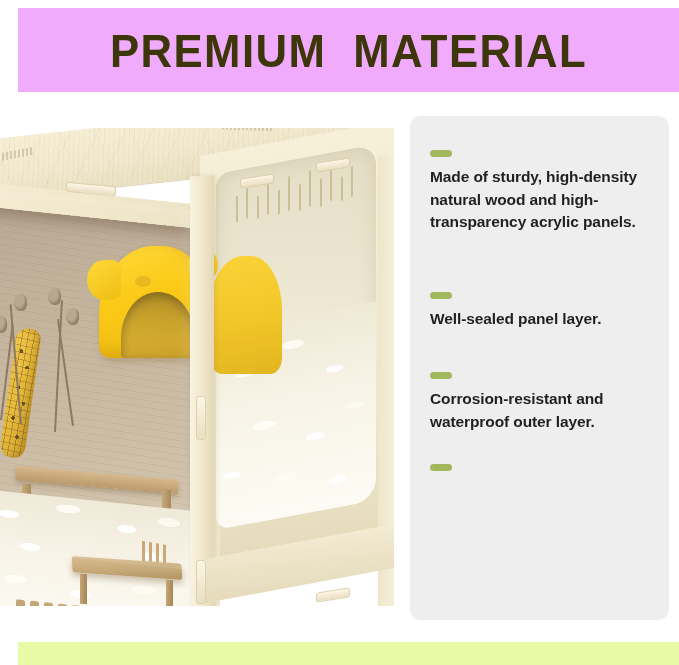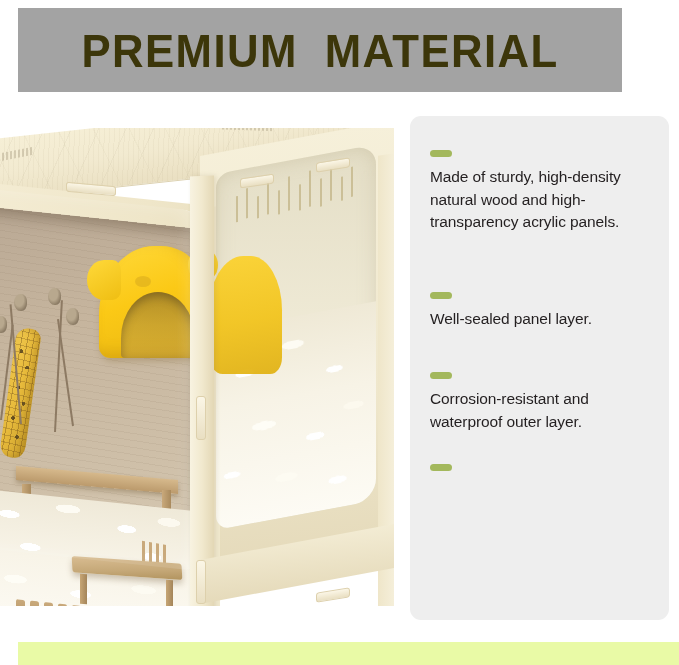--- a/index.html
+++ b/index.html
@@ -6,22 +6,22 @@
   html, body {
     width:679px; height:665px;
     background:#ffffff;
     font-family:"Liberation Sans", sans-serif;
     overflow:hidden;
   }
   #root { position:relative; width:679px; height:665px; background:#fff; }
 
   
   .header-band {
-    position:absolute; left:18px; top:8px; width:604px; height:84px;
-    background:#a3a3a3;
+    position:absolute; left:18px; top:8px; width:661px; height:84px;
+    background:#f0abfc;
   }
   .header-title {
     position:absolute; left:0; top:0; width:100%; height:100%;
     display:flex; align-items:center; justify-content:center;
     font-family:"Liberation Sans Narrow","Liberation Sans",sans-serif;
     font-size:47px; font-weight:bold; letter-spacing:1.5px;
     color:#3c360a; white-space:pre;
     transform:scaleX(0.93); transform-origin:center;
   }
 
@@ -283,21 +283,21 @@
   }
   .top-tag2 {
     position:absolute; left:238px; top:10px; width:52px; height:9px;
     background:repeating-linear-gradient(90deg,#b5aa8f 0 2px, transparent 2px 4px);
     opacity:.5; transform:skewY(8deg);
   }
 
   
   .features-panel {
     position:absolute; left:410px; top:116px; width:259px; height:504px;
-    background:#eeeeee; border-radius:11px;
+    background:#eeeeee; border-radius:11px;font-weight:bold;
   }
   .feature-item { position:absolute; left:20px; width:222px; }
   .feature-dash {
     width:22px; height:7px; border-radius:4px; background:#a3b85c;
     margin-bottom:9px;
   }
   .feature-text {
     font-size:15.5px; line-height:22.5px; color:#231f20;
     font-family:"Liberation Sans", sans-serif; letter-spacing:-.1px;
   }

